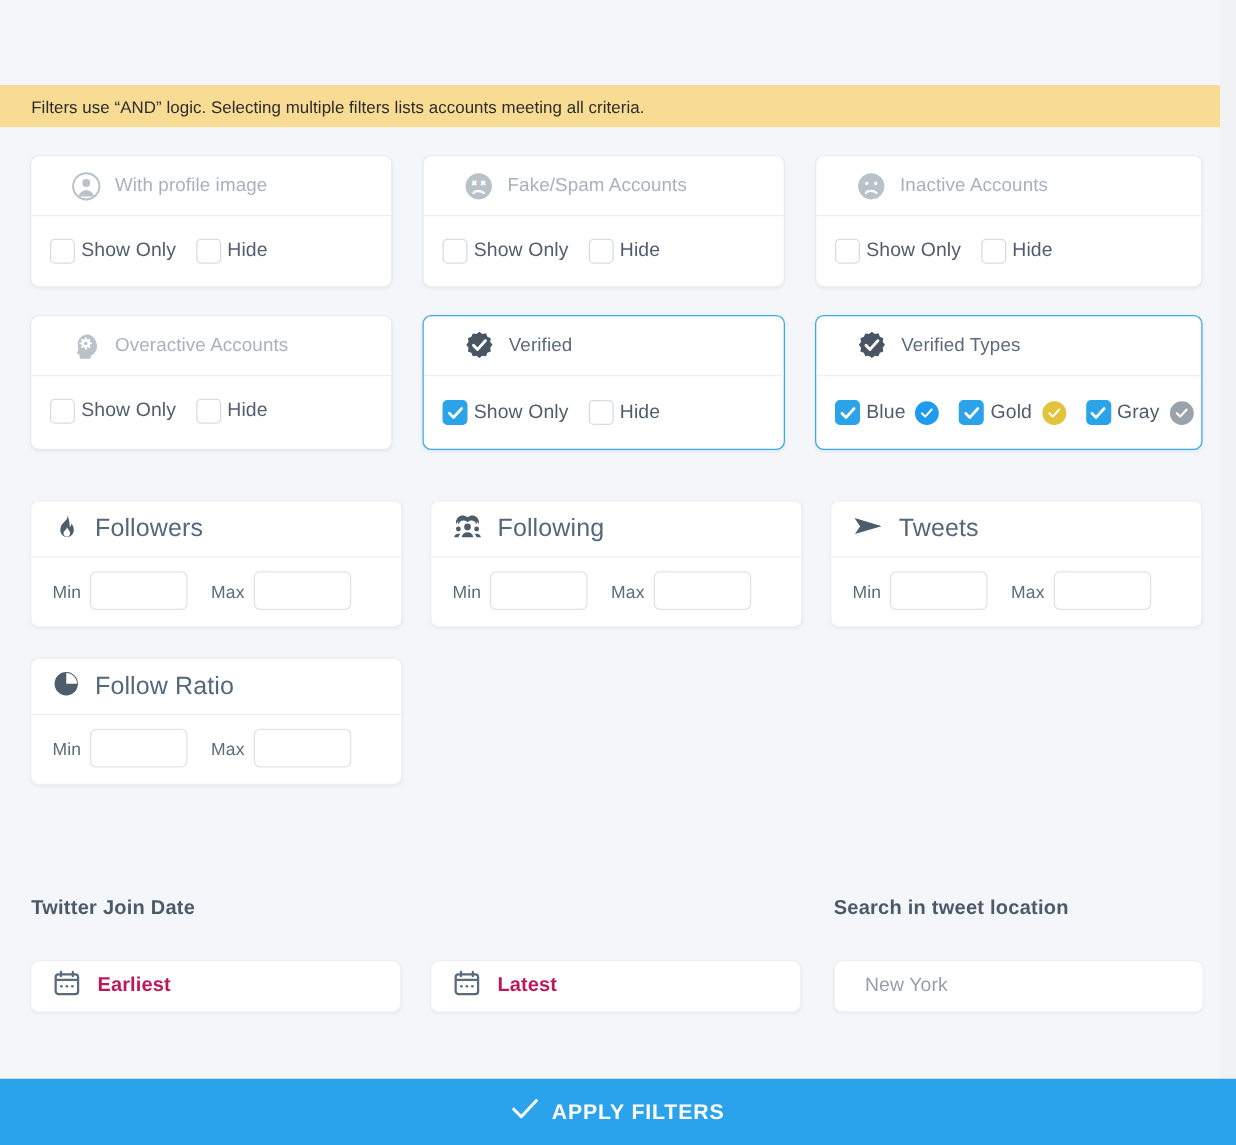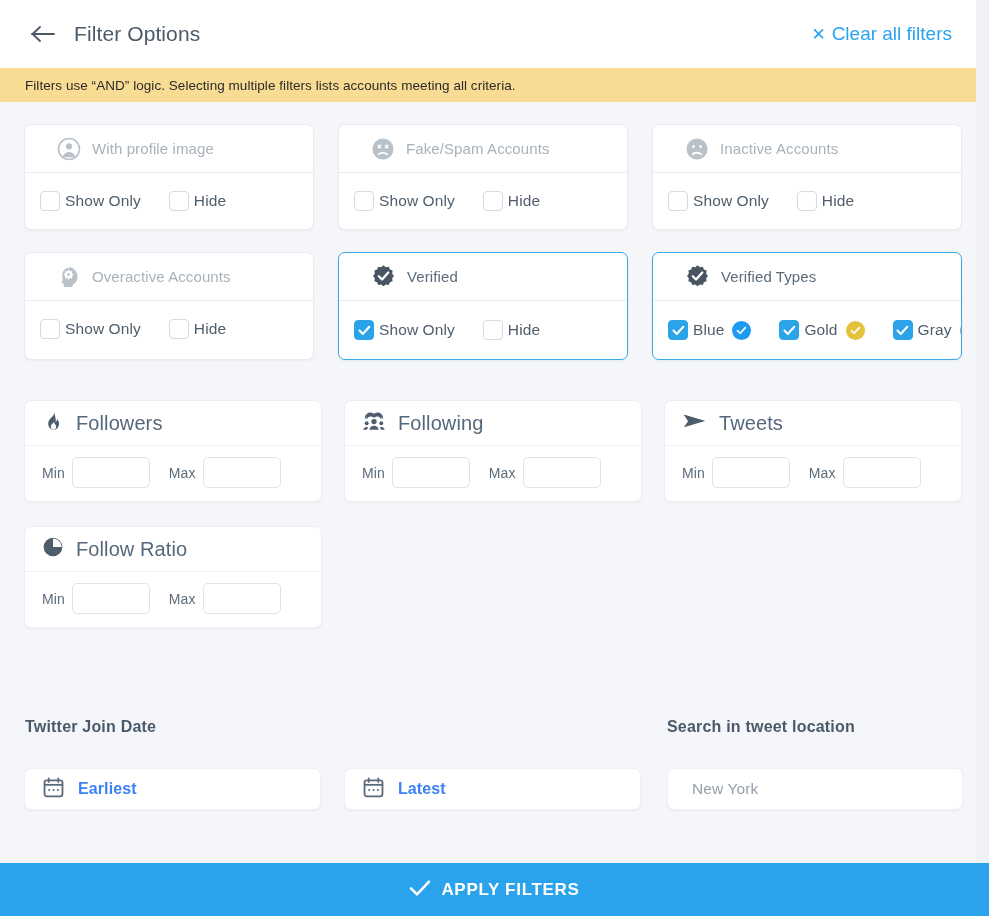--- a/index.html
+++ b/index.html
@@ -144,21 +144,21 @@
     color: #5b6b7b;
     letter-spacing: 0.1px;
     white-space: nowrap;
   }
   .card-title.dim { color: #a9b2bc; }
   .card-body {
     height: 56px;
     display: flex;
     align-items: center;
     padding-left: 15px;
-    gap: 16px;
+    gap: 4px;
   }
   .card-body.tall { height: 58px; }
 
   
   .cb-wrap {
     display: flex;
     align-items: center;
     gap: 5px;
     cursor: pointer;
     white-space: nowrap;
@@ -282,21 +282,21 @@
     cursor: text;
   }
   .fb-earliest { top: 50px; left: 24px;  width: 297px; padding-left: 18px; gap: 14px; }
   .fb-latest   { top: 50px; left: 344px; width: 297px; padding-left: 18px; gap: 14px; }
   .fb-loc      { top: 50px; left: 667px; width: 296px; padding-left: 24px; }
   .field-ph {
     font-size: 15.5px;
     color: #95a0ab;
     letter-spacing: 0.1px;
   }
-  .field-ph.strong { color: #3b82f6; font-weight: bold; font-size: 16px; }
+  .field-ph.strong { color: #be185d; font-weight: bold; font-size: 16px; }
 
   
   .apply-bar {
     position: absolute;
     bottom: 0; left: 0;
     width: 989px;
     height: 53px;
     background: #2aa3ec;
     display: flex;
     align-items: center;
@@ -310,34 +310,20 @@
     font-size: 17px;
     font-weight: bold;
     letter-spacing: 0.7px;
   }
 </style>
 </head>
 <body>
 
 <div id="app">
 
-  <div class="header">
-    <div class="back-arrow">
-      <svg width="26" height="20" viewBox="0 0 26 20">
-        <path d="M2 10 L24 10" stroke="#4c5a68" stroke-width="1.9" stroke-linecap="round" fill="none"></path>
-        <path d="M10 3 L2.6 10 L10 17" stroke="#4c5a68" stroke-width="1.9" stroke-linecap="round" stroke-linejoin="round" fill="none"></path>
-      </svg>
-    </div>
-    <div class="page-title">Filter Options</div>
-    <div class="header-spacer"></div>
-    <div class="clear-all">
-      <span class="x-glyph">✕</span>
-      <span>Clear all filters</span>
-    </div>
-  </div>
 
   <div class="notice">
     <span class="notice-text">Filters use “AND” logic. Selecting multiple filters lists accounts meeting all criteria.</span>
   </div>
 
   <div class="body-area">
 
     <div class="toggle-grid">
 
       <div class="card">

